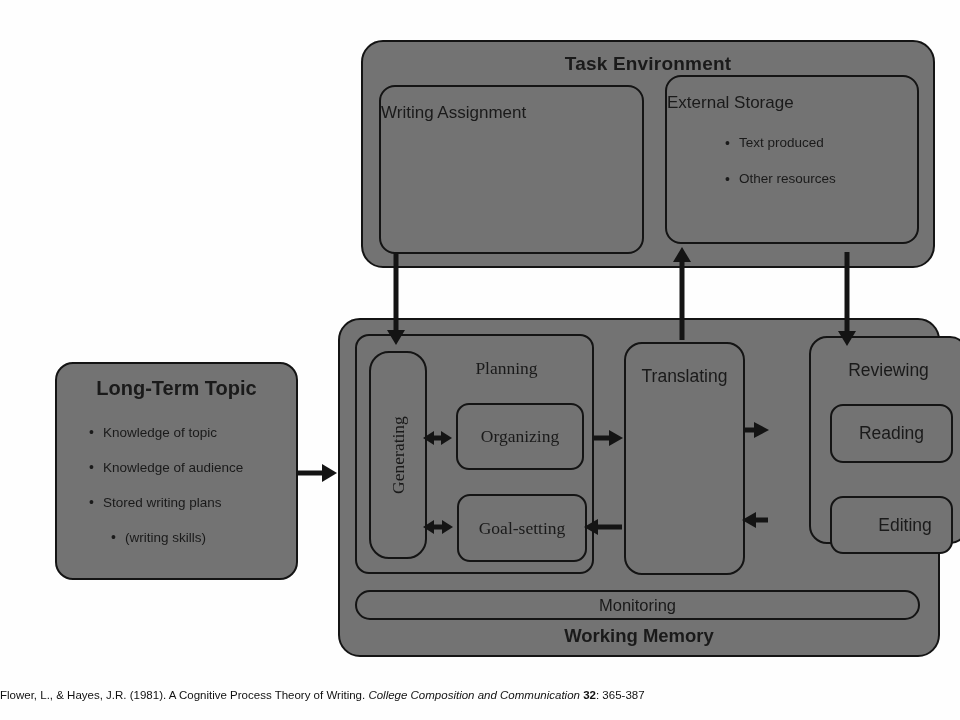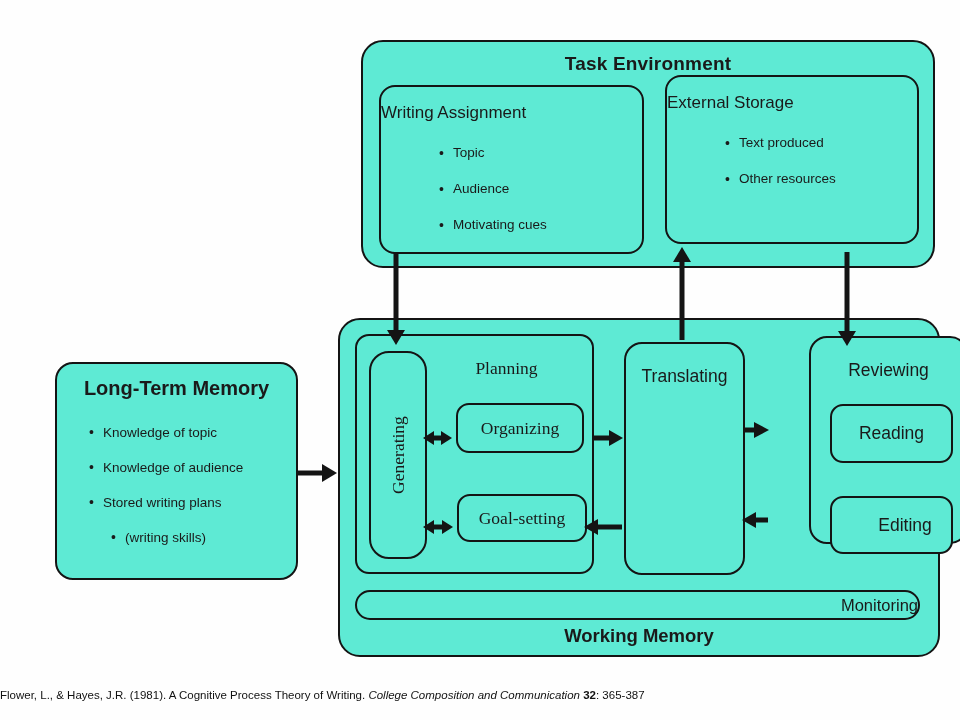--- a/index.html
+++ b/index.html
@@ -8,21 +8,21 @@
     background: #fefefe;
     font-family: "Liberation Sans", sans-serif;
     color: #1a1a1a;
     -webkit-font-smoothing: antialiased;
   }
   .canvas { position: relative; width: 960px; height: 720px; overflow: hidden; }
 
   .box {
     position: absolute;
     border: 2px solid #141414;
-    background: #5eead4;
+    background: #737373;
     box-sizing: border-box;
   }
 
   
   .task-env { left: 361px; top: 40px; width: 574px; height: 228px; border-radius: 22px; }
   .te-title { position: absolute; top: 11px; left: 0; right: 0; text-align: center;
               font-size: 19px; font-weight: 700; letter-spacing: .2px; }
   .wa-box { left: 16px; top: 43px; width: 265px; height: 169px; border-radius: 16px; }
   .es-box { left: 302px; top: 33px; width: 254px; height: 169px; border-radius: 16px; }
   .inner-title { padding-top: 16px; text-align: left; font-size: 17px; }
@@ -42,36 +42,36 @@
   
   .wm-box { left: 338px; top: 318px; width: 602px; height: 339px; border-radius: 22px; }
 
   .planning-box { left: 15px; top: 14px; width: 239px; height: 240px; border-radius: 14px; font-family: Liberation Serif, serif; }
   .planning-label { position: absolute; top: 22px; left: 70px; right: 6px;
                     text-align: center; font-size: 17.5px; }
   .generating-box { left: 12px; top: 15px; width: 58px; height: 208px; border-radius: 20px; }
   .generating-label { position: absolute; left: 50%; top: 50%;
                       transform: translate(-50%, -50%) rotate(-90deg);
                       white-space: nowrap; font-size: 17.5px; }
-  .organizing-box { left: 99px; top: 67px; width: 128px; height: 50px; border-radius: 13px; }
-  .goal-box { left: 100px; top: 158px; width: 130px; height: 48px; border-radius: 13px; }
+  .organizing-box { left: 99px; top: 67px; width: 128px; height: 67px; border-radius: 13px; }
+  .goal-box { left: 100px; top: 158px; width: 130px; height: 68px; border-radius: 13px; }
 
   .translating-box { left: 284px; top: 22px; width: 121px; height: 233px; border-radius: 18px; }
   .translating-label { padding-top: 22px; text-align: center; font-size: 17.5px; }
 
   .reviewing-box { left: 430px; top: 16px; width: 159px; height: 208px; border-radius: 18px; margin-left: 39px; }
   .reviewing-label { padding-top: 22px; text-align: center; font-size: 17.5px; }
   .reading-box { left: 19px; top: 66px; width: 123px; height: 59px; border-radius: 13px; }
   .editing-box { left: 19px; top: 158px; width: 123px; height: 58px; border-radius: 13px; padding-left: 27px; }
 
   .centered-label-box { display: flex; align-items: center; justify-content: center;
                         font-size: 17.5px; }
 
   .monitoring-box { left: 15px; top: 270px; width: 565px; height: 30px; border-radius: 15px;
-                    display: flex; align-items: center; justify-content: flex-end; font-size: 16.5px; }
+                    display: flex; align-items: center; justify-content: center; font-size: 16.5px; }
   .wm-title { position: absolute; left: 0; right: 0; bottom: 8px; text-align: center;
               font-size: 18.5px; font-weight: 700; }
 
   
   svg.arrows { position: absolute; left: 0; top: 0; width: 960px; height: 720px;
                pointer-events: none; z-index: 10; }
   svg.arrows line { stroke: #141414; stroke-width: 5; }
   svg.arrows polygon { fill: #141414; }
 
   
@@ -83,38 +83,33 @@
 </head>
 <body>
 
 <div class="canvas">
 
   <div class="box task-env">
     <div class="te-title">Task Environment</div>
 
     <div class="box wa-box">
       <div class="inner-title">Writing Assignment</div>
-      <ul class="bullets">
-        <li>Topic</li>
-        <li>Audience</li>
-        <li>Motivating cues</li>
-      </ul>
     </div>
 
     <div class="box es-box">
       <div class="inner-title">External Storage</div>
       <ul class="bullets">
         <li>Text produced</li>
         <li>Other resources</li>
       </ul>
     </div>
   </div>
 
   <div class="box ltm-box">
-    <div class="ltm-title">Long-Term Memory</div>
+    <div class="ltm-title">Long-Term Topic</div>
     <ul class="bullets">
       <li>Knowledge of topic</li>
       <li>Knowledge of audience</li>
       <li>Stored writing plans</li>
       <li class="sub">(writing skills)</li>
     </ul>
   </div>
 
   <div class="box wm-box">
 

